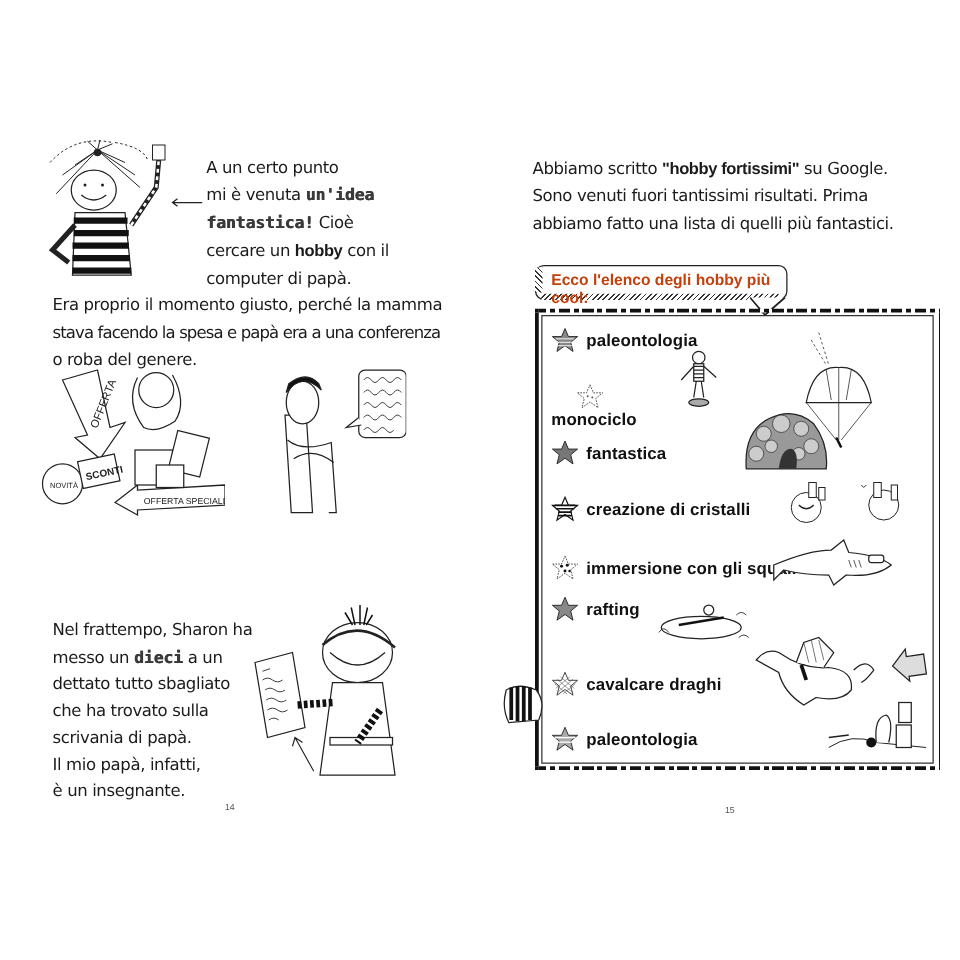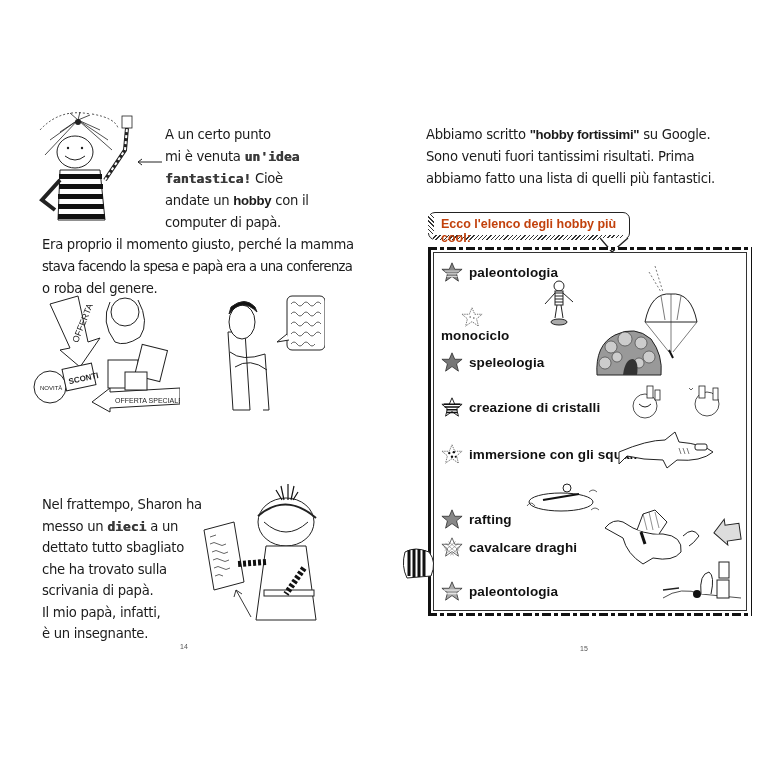--- a/index.html
+++ b/index.html
@@ -92,21 +92,21 @@
   <div class="abs" style="left:136px;top:158px;">
     <svg width="26" height="8" viewBox="0 0 26 8">
         <path d="M26 4 L2 4 M6 1 L2 4 L6 7" stroke="#222" fill="none" stroke-width="1"></path>
       </svg>
   </div>
 
   <div id="intro-top" class="abs hand">
     <div>A un certo punto</div>
     <div><span>mi è venuta </span><span class="fancy">un'idea</span></div>
     <div><span class="fancy">fantastica!</span><span> Cioè</span></div>
-    <div><span>andate un </span><b class="blk">hobby</b><span> con il</span></div>
+    <div><span>cercare un </span><b class="blk">hobby</b><span> con il</span></div>
     <div>computer di papà.</div>
   </div>
 
   <div id="intro-full" class="abs hand">
     <div>Era proprio il momento giusto, perché la mamma</div>
     <div style="letter-spacing:-0.7px;">stava facendo la spesa e papà era a una conferenza</div>
     <div>o roba del genere.</div>
   </div>
 
   <div class="abs" style="left:30px;top:292px;width:150px;height:125px;">
@@ -237,21 +237,21 @@
           </svg>
         </span>
       <span class="label">monociclo</span>
     </div>
     <div class="hobby-item" style="top:100px;">
       <span class="star">
           <svg width="22" height="22" viewBox="0 0 24 24">
             <path d="M12 2 L15 9 L23 9 L17 14 L19 22 L12 17 L5 22 L7 14 L1 9 L9 9 Z" fill="#777" stroke="#222" stroke-width="0.8"></path>
           </svg>
         </span>
-      <span class="label">speleologia</span>
+      <span class="label">fantastica</span>
     </div>
     <div class="hobby-item" style="top:145px;">
       <span class="star">
           <svg width="22" height="22" viewBox="0 0 24 24">
             <path d="M12 2 L15 9 L23 9 L17 14 L19 22 L12 17 L5 22 L7 14 L1 9 L9 9 Z" fill="#fff" stroke="#111" stroke-width="1"></path>
             <path d="M3 9 H21 M4 12 H20 M6 15 H18 M6 18 H18" stroke="#111" stroke-width="1.5"></path>
           </svg>
         </span>
       <span class="label">creazione di cristalli</span>
     </div>
@@ -260,21 +260,21 @@
           <svg width="22" height="22" viewBox="0 0 24 24">
             <path d="M12 2 L15 9 L23 9 L17 14 L19 22 L12 17 L5 22 L7 14 L1 9 L9 9 Z" fill="#fff" stroke="#444" stroke-width="0.8" stroke-dasharray="1.5 1"></path>
             <circle cx="9" cy="11" r="1.3" fill="#111"></circle>
             <circle cx="14" cy="10" r="1.3" fill="#111"></circle>
             <circle cx="12" cy="15" r="1.3" fill="#111"></circle>
             <circle cx="16" cy="15" r="1.1" fill="#111"></circle>
           </svg>
         </span>
       <span class="label">immersione con gli squali</span>
     </div>
-    <div class="hobby-item" style="top:257px;">
+    <div class="hobby-item" style="top:225px;">
       <span class="star">
           <svg width="22" height="22" viewBox="0 0 24 24">
             <path d="M12 2 L15 9 L23 9 L17 14 L19 22 L12 17 L5 22 L7 14 L1 9 L9 9 Z" fill="#888" stroke="#222" stroke-width="0.8"></path>
           </svg>
         </span>
       <span class="label">rafting</span>
     </div>
     <div class="hobby-item" style="top:285px;">
       <span class="star">
           <svg width="22" height="22" viewBox="0 0 24 24">

